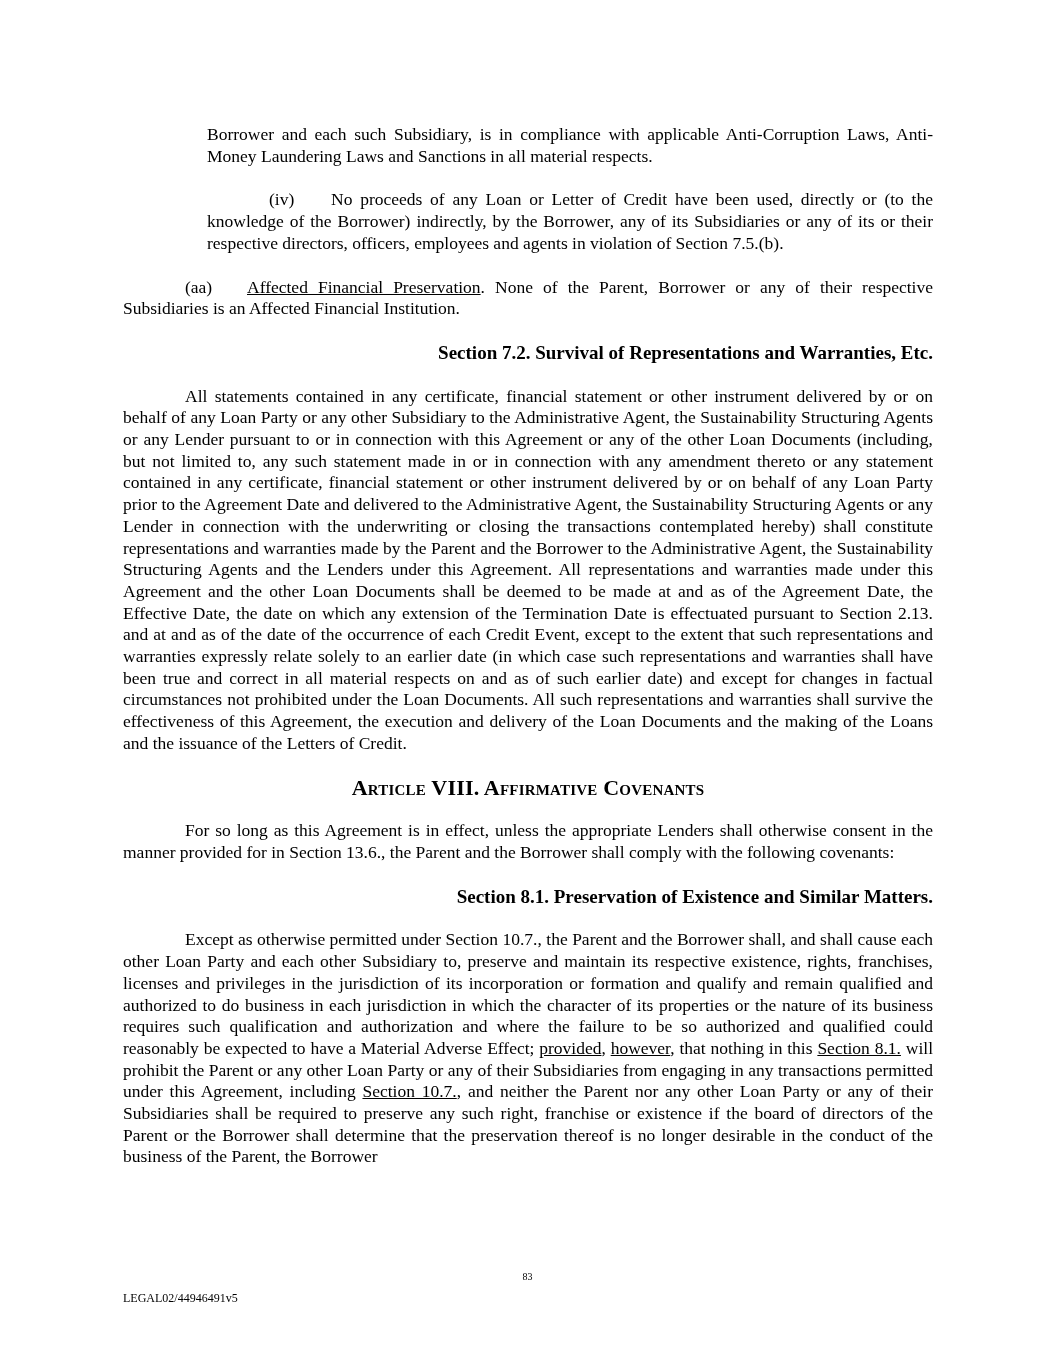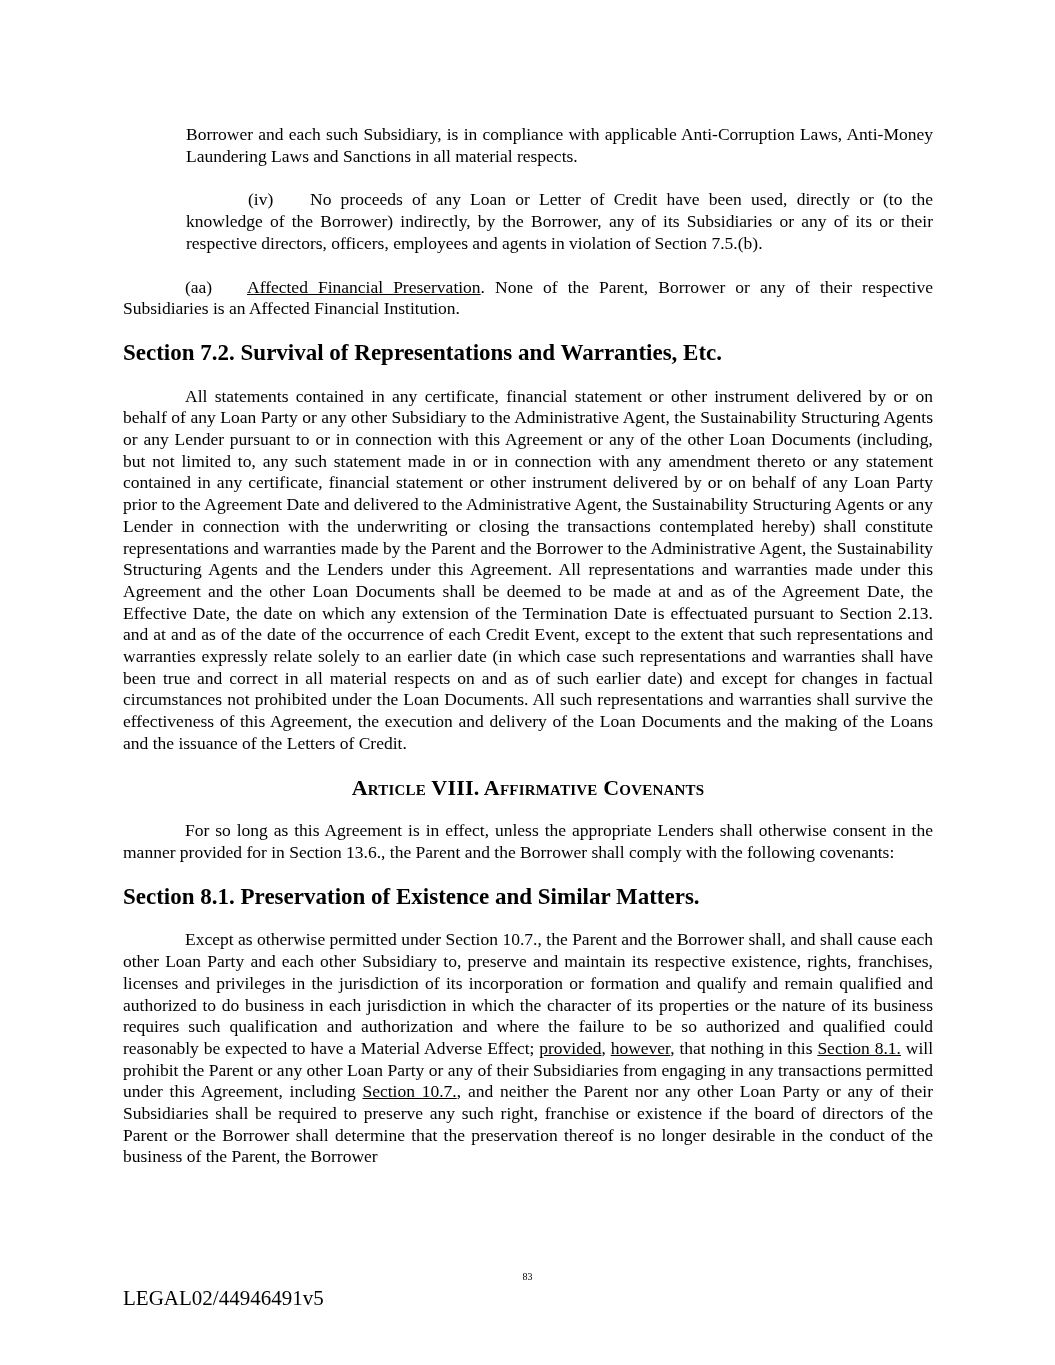--- a/index.html
+++ b/index.html
@@ -22,36 +22,36 @@
     top: 124px;
     width: 810px;
   }
   .para {
     margin: 0 0 22px 0;
     font-size: 17.5px;
     line-height: 21.7px;
     text-align: justify;
   }
   .block-indent {
-    margin-left: 63px;
+    margin-left: 84px;
   }
   .first-indent {
     text-indent: 62px;
   }
   .tab-label {
     display: inline-block;
     width: 62px;
     text-indent: 0;
   }
   .heading {
     margin: 4px 0 22px 0;
-    font-size: 23px;
+    font-size: 19px;
     line-height: 21.7px;
     font-weight: bold;
-    text-align: left;
+    text-align: right;
   }
   .article-heading {
     margin: 2px 0 22px 0;
     font-size: 22px;
     line-height: 21.7px;
     font-weight: bold;
     font-variant: small-caps;
     text-align: center;
     letter-spacing: 0.2px;
   }
@@ -64,21 +64,21 @@
     left: 0;
     width: 100%;
     text-align: center;
     font-size: 10px;
     line-height: 18px;
   }
   .doc-id {
     position: absolute;
     top: 1289px;
     left: 123px;
-    font-size: 21px;
+    font-size: 12px;
     line-height: 18px;
   }
 </style>
 </head>
 <body>
 
 <div class="page">
   <div class="content">
 
     <p class="para block-indent">Borrower and each such Subsidiary, is in compliance with applicable Anti-Corruption Laws, Anti-Money Laundering Laws and Sanctions in all material respects.</p>

